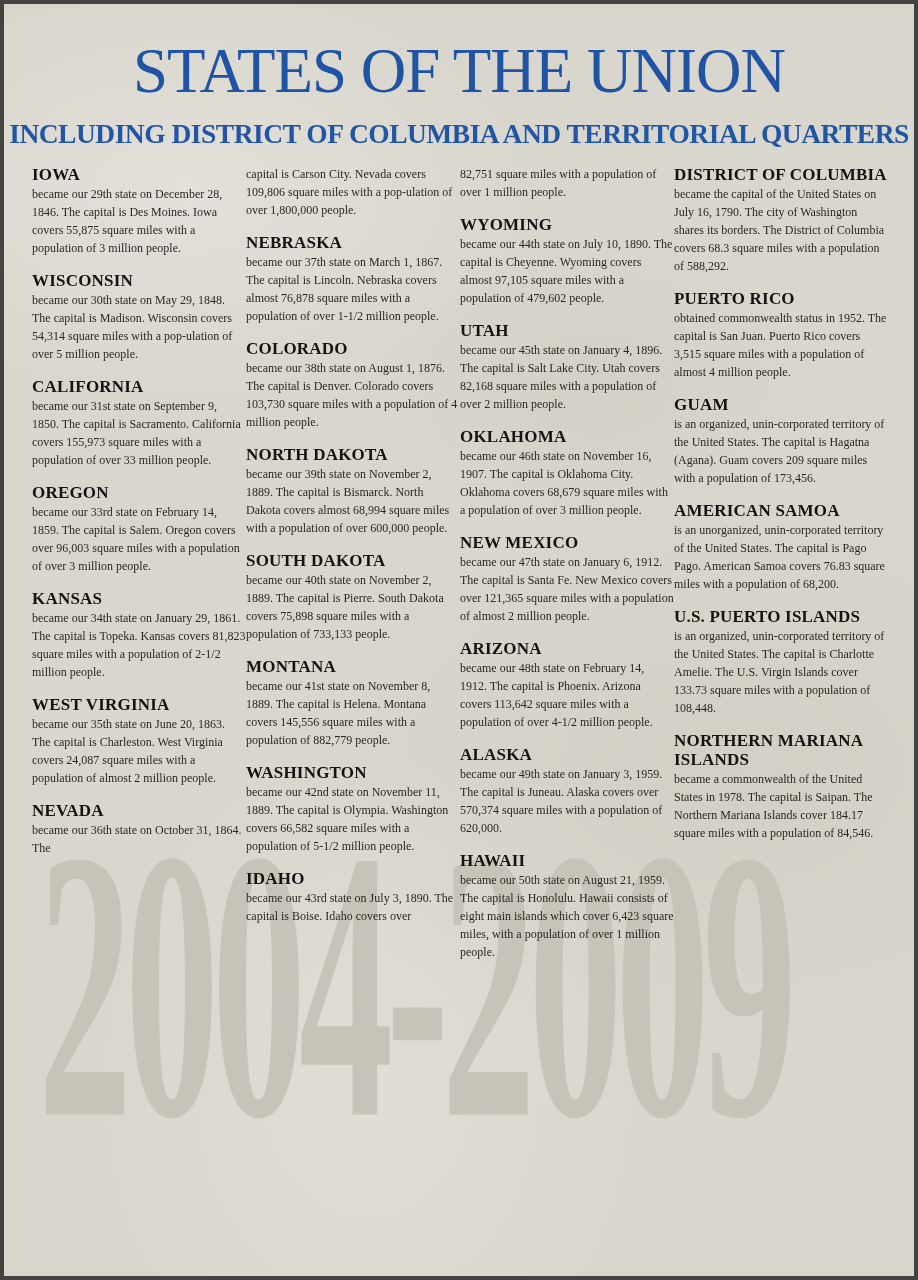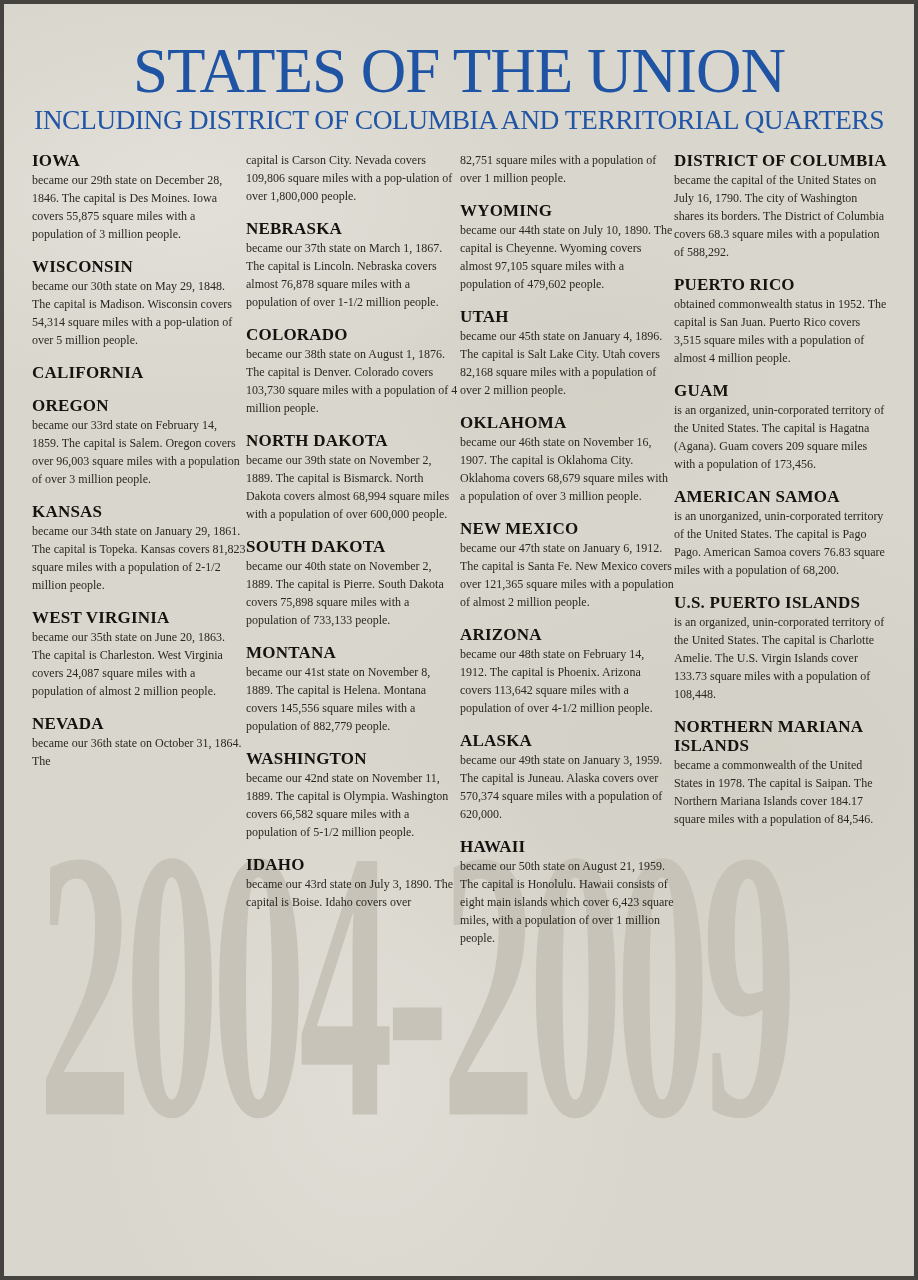--- a/index.html
+++ b/index.html
@@ -47,23 +47,23 @@
     color:#1f53a4;
     font-size:63px;
     line-height:64px;
     font-weight:normal;
     letter-spacing:-1px;
   }
   .subtitle{
     color:#2156a6;
     font-size:27.5px;
     line-height:30px;
-    font-weight:normal;
+    font-weight:bold;
     letter-spacing:-0.5px;
-    margin-top:2px;
+    margin-top:16px;
   }
   .columns{
     display:flex;
     padding:16px 26px 0 28px;
   }
   .col{
     flex:1;
     min-width:0;
   }
   .entry{
@@ -99,20 +99,21 @@
           <div class="entry">
             <div class="heading">IOWA</div>
             <div class="body">became our 29th state on December 28, 1846. The capital is Des Moines. Iowa covers 55,875 square miles with a population of 3 million people.</div>
           </div>
           <div class="entry">
             <div class="heading">WISCONSIN</div>
             <div class="body">became our 30th state on May 29, 1848. The capital is Madison. Wisconsin covers 54,314 square miles with a pop-ulation of over 5 million people.</div>
           </div>
           <div class="entry">
             <div class="heading">CALIFORNIA</div>
+            <div class="body">became our 31st state on September 9, 1850. The capital is Sacramento. California covers 155,973 square miles with a population of over 33 million people.</div>
           </div>
           <div class="entry">
             <div class="heading">OREGON</div>
             <div class="body">became our 33rd state on February 14, 1859. The capital is Salem. Oregon covers over 96,003 square miles with a population of over 3 million people.</div>
           </div>
           <div class="entry">
             <div class="heading">KANSAS</div>
             <div class="body">became our 34th state on January 29, 1861. The capital is Topeka. Kansas covers 81,823 square miles with a population of 2-1/2 million people.</div>
           </div>
           <div class="entry">

